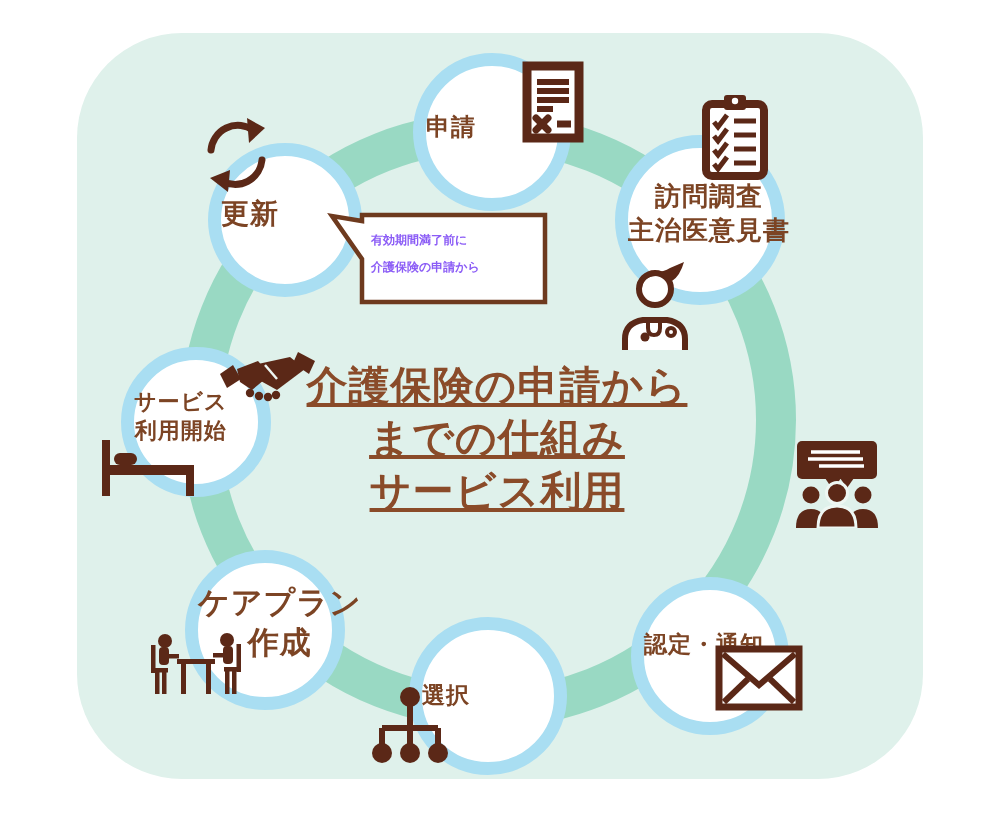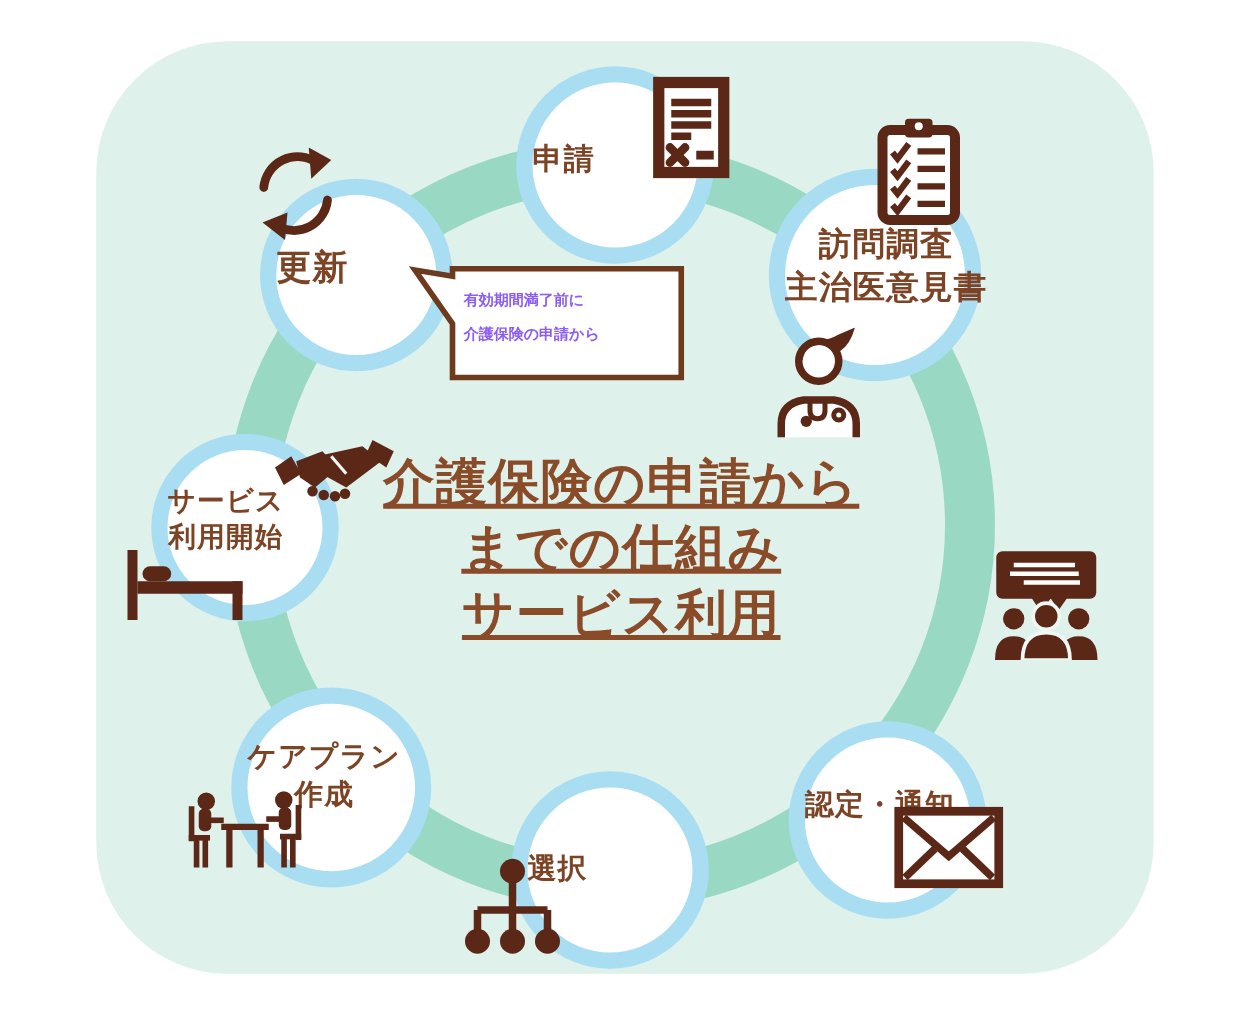--- a/index.html
+++ b/index.html
@@ -50,21 +50,21 @@
     </div>
   </div>
 
   <div class="node" style="left:409px;top:617px;width:158px;height:158px">
     <div class="node-label" style="font-size:23px">
       <span>選択</span>
     </div>
   </div>
 
   <div class="node" style="left:185px;top:550px;width:160px;height:160px">
-    <div class="node-label" style="font-size:23px;transform:translateY(-8px)">
+    <div class="node-label" style="font-size:31px;transform:translateY(-8px)">
       <span>ケアプラン</span>
       <span>作成</span>
     </div>
   </div>
 
   <div class="node" style="left:121px;top:347px;width:150px;height:150px">
     <div class="node-label" style="font-size:22px;transform:translateY(-5px)">
       <span>サービス</span>
       <span>利用開始</span>
     </div>

